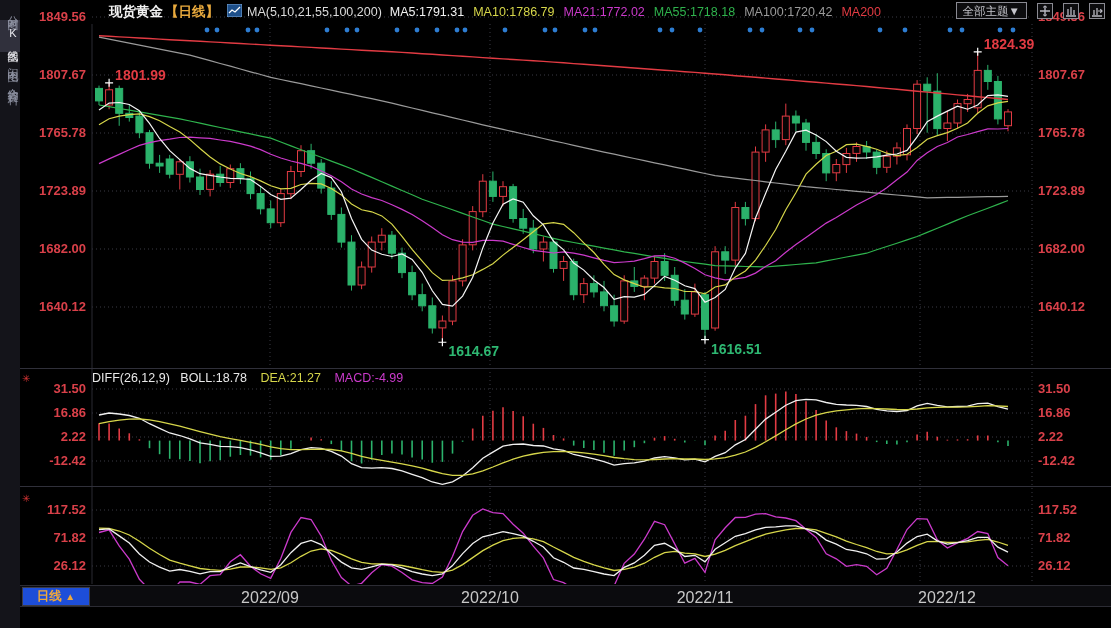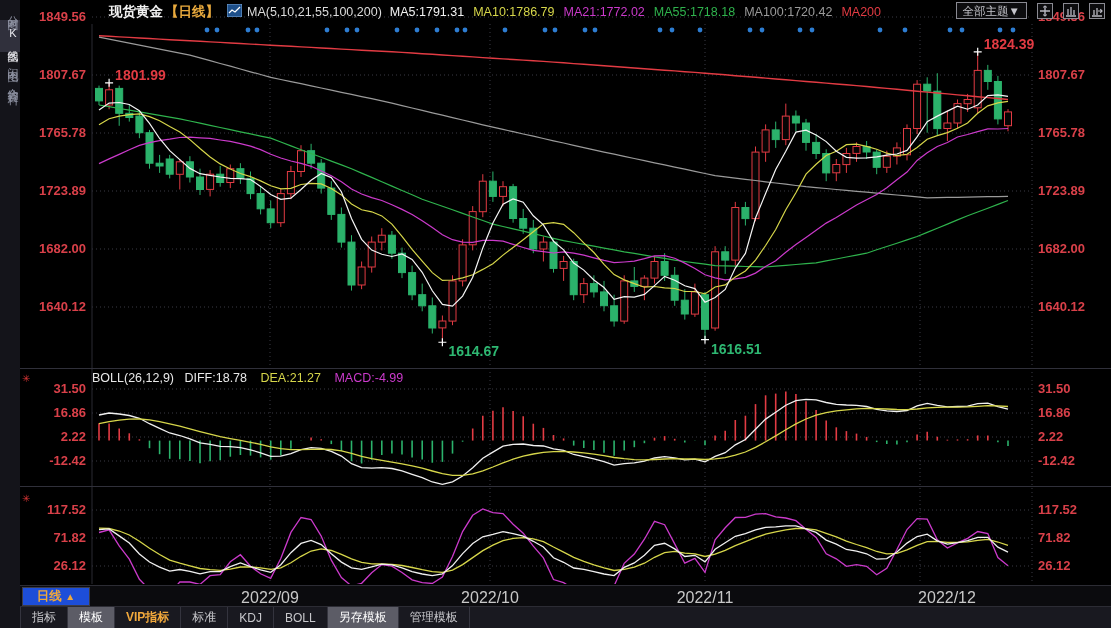--- a/index.html
+++ b/index.html
@@ -479,40 +479,30 @@
       <polyline points="99.0,532.5 109.1,529.8 119.2,545.9 129.3,559.1 139.4,579.3 149.5,589.6 159.6,592.3 169.7,593.4 179.8,582.0 189.9,582.0 200.0,584.4 210.1,575.7 220.2,574.6 230.3,561.8 240.4,554.7 250.5,566.3 260.6,573.8 270.7,578.3 280.8,558.5 290.9,532.4 301.0,517.5 311.1,519.5 321.2,536.1 331.3,560.2 341.4,577.5 351.5,586.0 361.6,583.3 371.7,572.8 381.8,564.6 391.9,566.2 402.0,572.5 412.1,579.8 422.2,582.6 432.3,583.5 442.4,577.0 452.5,556.6 462.6,531.6 472.7,515.3 482.8,509.0 492.9,512.7 503.0,513.6 513.1,524.2 523.2,533.2 533.3,546.2 543.4,557.9 553.5,579.5 563.6,582.6 573.7,589.2 583.8,585.4 593.9,585.5 604.0,586.3 614.1,585.9 624.2,563.3 634.3,554.1 644.4,539.2 654.5,521.4 664.6,524.7 674.7,543.9 684.8,563.2 694.9,558.4 705.0,572.4 715.1,539.8 725.2,527.8 735.3,517.5 745.4,517.4 755.5,514.2 765.6,513.6 775.7,516.9 785.8,518.0 795.9,520.7 806.0,529.3 816.1,537.5 826.2,553.8 836.3,558.8 846.4,566.3 856.5,564.7 866.6,566.3 876.7,574.7 886.8,568.2 896.9,549.5 907.0,529.5 917.1,518.6 927.2,519.1 937.3,539.8 947.4,548.0 957.5,542.8 967.6,538.4 977.7,531.5 987.8,533.5 997.9,557.6 1008.0,565.7" fill="none" stroke="#cb3acb" stroke-width="1.3" clip-path="url(#cpKdj)"></polyline>
       <polyline points="99.0,528.2 109.1,528.5 119.2,531.0 129.3,535.0 139.4,541.3 149.5,548.2 159.6,554.5 169.7,560.1 179.8,563.2 189.9,565.9 200.0,568.5 210.1,569.6 220.2,570.3 230.3,569.1 240.4,567.0 250.5,566.9 260.6,567.9 270.7,569.4 280.8,567.8 290.9,562.8 301.0,556.3 311.1,551.0 321.2,548.9 331.3,550.5 341.4,554.4 351.5,558.9 361.6,562.4 371.7,563.9 381.8,564.0 391.9,564.3 402.0,565.5 412.1,567.5 422.2,569.7 432.3,571.6 442.4,572.4 452.5,570.1 462.6,564.6 472.7,557.6 482.8,550.6 492.9,545.2 503.0,540.7 513.1,538.4 523.2,537.6 533.3,538.8 543.4,541.6 553.5,547.0 563.6,552.1 573.7,557.4 583.8,561.4 593.9,564.8 604.0,567.9 614.1,570.5 624.2,569.4 634.3,567.2 644.4,563.2 654.5,557.3 664.6,552.6 674.7,551.4 684.8,553.1 694.9,553.8 705.0,556.5 715.1,554.1 725.2,550.3 735.3,545.6 745.4,541.6 755.5,537.7 765.6,534.2 775.7,531.8 785.8,529.8 795.9,528.5 806.0,528.6 816.1,529.9 826.2,533.3 836.3,536.9 846.4,541.1 856.5,544.5 866.6,547.6 876.7,551.5 886.8,553.9 896.9,553.3 907.0,549.9 917.1,545.4 927.2,541.6 937.3,541.4 947.4,542.3 957.5,542.4 967.6,541.8 977.7,540.3 987.8,539.4 997.9,542.0 1008.0,545.4" fill="none" stroke="#d6d64a" stroke-width="1.3" clip-path="url(#cpKdj)"></polyline>
       <polyline points="99.0,529.7 109.1,528.9 119.2,535.9 129.3,543.0 139.4,554.0 149.5,562.0 159.6,567.1 169.7,571.2 179.8,569.5 189.9,571.3 200.0,573.8 210.1,571.6 220.2,571.7 230.3,566.6 240.4,562.9 250.5,566.7 260.6,569.9 270.7,572.3 280.8,564.7 290.9,552.7 301.0,543.4 311.1,540.5 321.2,544.6 331.3,553.7 341.4,562.1 351.5,567.9 361.6,569.4 371.7,566.8 381.8,564.2 391.9,564.9 402.0,567.8 412.1,571.6 422.2,574.0 432.3,575.6 442.4,573.9 452.5,565.6 462.6,553.6 472.7,543.5 482.8,536.8 492.9,534.4 503.0,531.7 513.1,533.6 523.2,536.1 533.3,541.3 543.4,547.0 553.5,557.8 563.6,562.3 573.7,568.0 583.8,569.4 593.9,571.7 604.0,574.0 614.1,575.6 624.2,567.4 634.3,562.9 644.4,555.2 654.5,545.3 664.6,543.3 674.7,548.9 684.8,556.5 694.9,555.3 705.0,561.8 715.1,549.3 725.2,542.8 735.3,536.3 745.4,533.6 755.5,529.9 765.6,527.3 775.7,526.8 785.8,525.9 795.9,525.9 806.0,528.8 816.1,532.4 826.2,540.1 836.3,544.2 846.4,549.5 856.5,551.2 866.6,553.8 876.7,559.2 886.8,558.6 896.9,552.0 907.0,543.1 917.1,536.5 927.2,534.1 937.3,540.9 947.4,544.2 957.5,542.6 967.6,540.7 977.7,537.4 987.8,537.4 997.9,547.2 1008.0,552.1" fill="none" stroke="#f0f0f0" stroke-width="1.3" clip-path="url(#cpKdj)"></polyline>
     </svg>
 
   <div class="hdiv" style="top:368px"></div>
   <div class="hdiv" style="top:486px"></div>
 
   <span class="gear" style="top:373px">✳</span>
   <div class="panel-hdr" style="top:371px">
-    <span>BOLL(26,12,9)</span>
-    <span style="margin-left:7px">DIFF:18.78</span>
+    <span>DIFF(26,12,9)</span>
+    <span style="margin-left:7px">BOLL:18.78</span>
     <span class="y">DEA:21.27</span>
     <span class="m">MACD:-4.99</span>
   </div>
 
   <span class="gear" style="top:493px">✳</span>
 
   <div class="xstrip">
     <div class="period-btn">
       <span>日线</span>
       <span class="tri">▲</span>
     </div>
     <span id="xlabels"><span class="xlab" style="left: 250px;">2022/09</span><span class="xlab" style="left: 470px;">2022/10</span><span class="xlab" style="left: 685px;">2022/11</span><span class="xlab" style="left: 900px; margin-left: 27px;">2022/12</span></span>
   </div>
 
-  <div class="tabbar" id="tabbar">
-      <div class="tab">指标</div>
-      <div class="tab sel">模板</div>
-      <div class="tab vip">VIP指标</div>
-      <div class="tab">标准</div>
-      <div class="tab">KDJ</div>
-      <div class="tab">BOLL</div>
-      <div class="tab sel">另存模板</div>
-      <div class="tab">管理模板</div>
-    </div>
 
 </div>
 
 </body></html>

